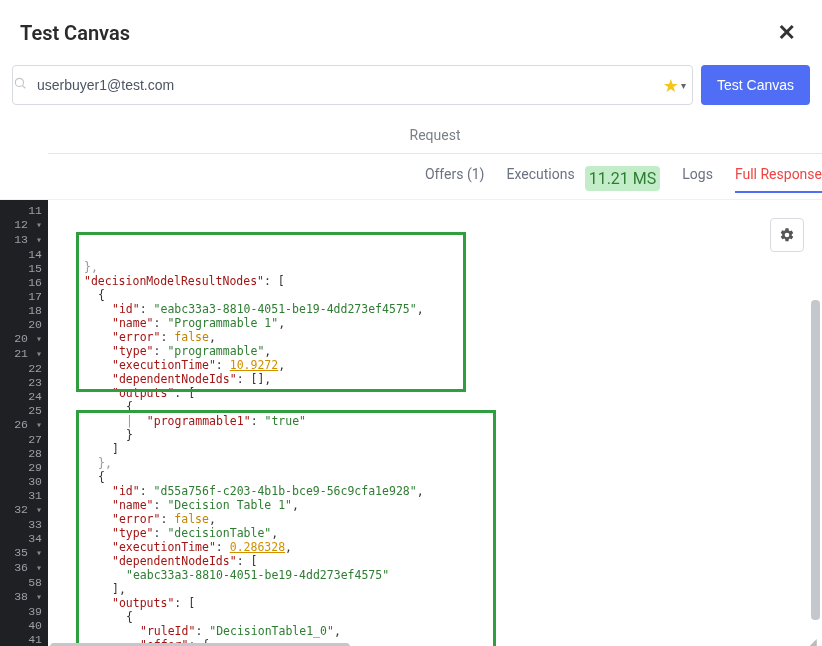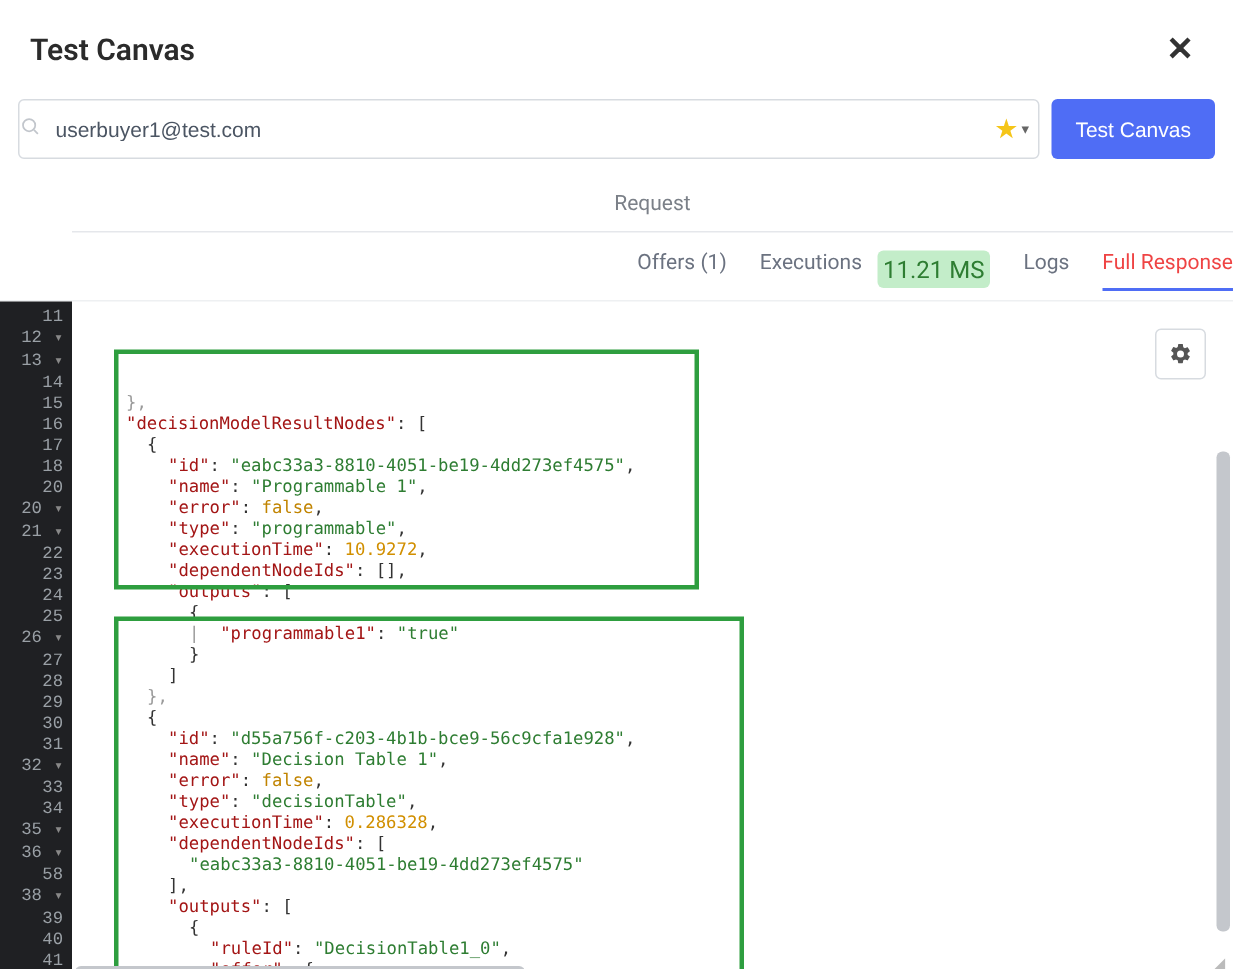--- a/index.html
+++ b/index.html
@@ -161,21 +161,21 @@
     font-size: 11.5px;
     line-height: 14px;
     padding: 4px 0 4px 8px;
     position: relative;
     white-space: pre;
     overflow: hidden;
   }
   .code-line { height: 14px; }
   .tok-key { color: #a31515; } 
   .tok-str { color: #2e7d32; } 
-  .tok-num { color: #d18f00; } 
+  .tok-num { color: #d18f00; text-decoration: underline; } 
   .tok-bool { color: #c18401; }
   .tok-punc { color: #333; }
   .tok-punc-grey { color: #999; }
   .ind2 { padding-left: 28px; }
   .ind3 { padding-left: 42px; }
   .ind4 { padding-left: 56px; }
   .ind5 { padding-left: 70px; }
   .ind6 { padding-left: 84px; }
   .highlight-box-1 {
     position: absolute;

